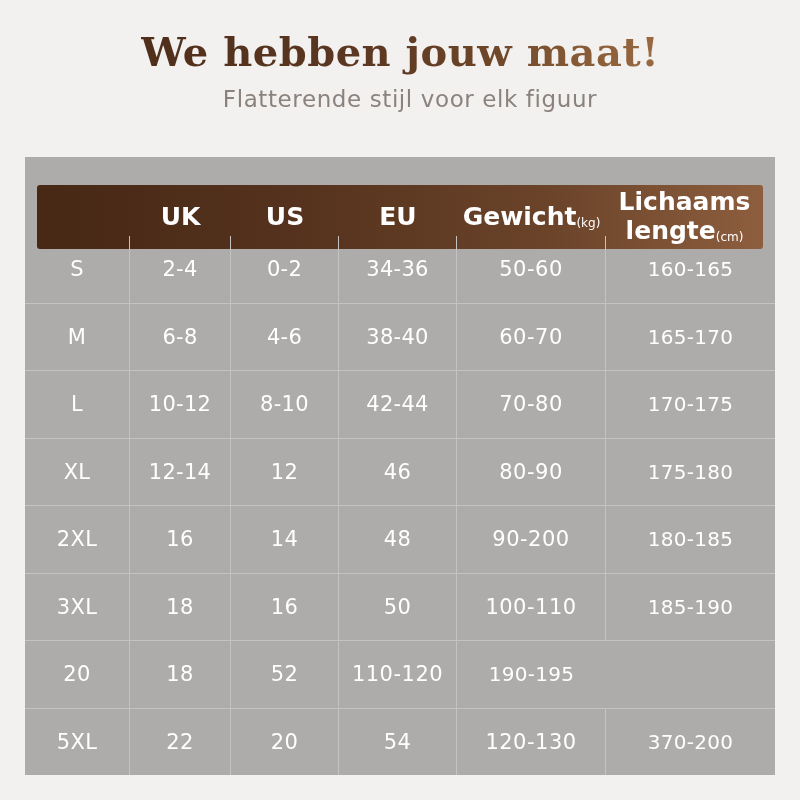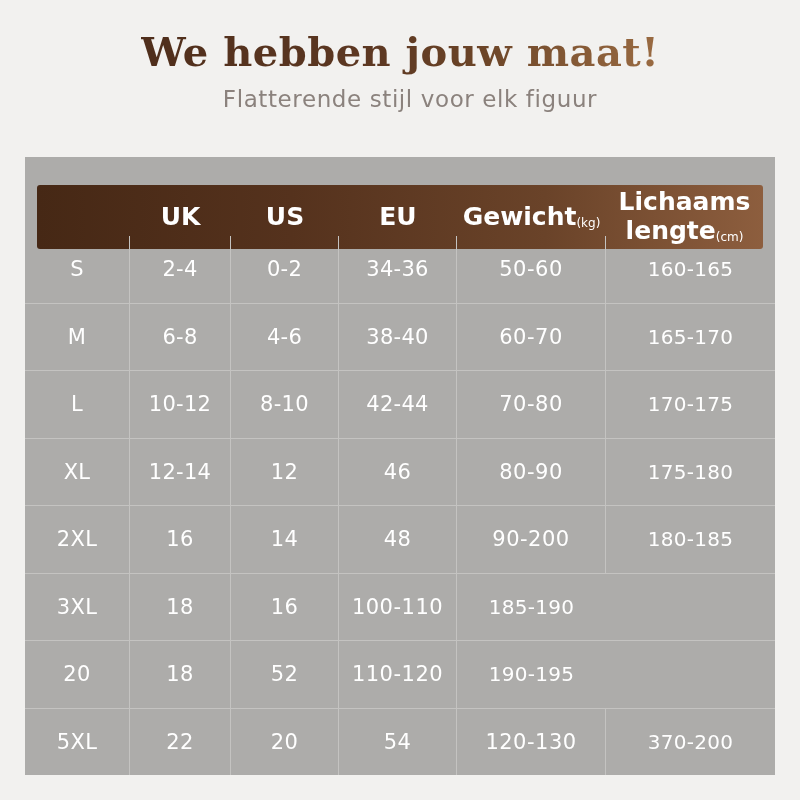--- a/index.html
+++ b/index.html
@@ -173,20 +173,21 @@
       <div class="cell c-us">14</div>
       <div class="cell c-eu">48</div>
       <div class="cell c-gewicht">90-200</div>
       <div class="cell c-lengte">180-185</div>
     </div>
 
     <div class="trow">
       <div class="cell c-size">3XL</div>
       <div class="cell c-uk">18</div>
       <div class="cell c-us">16</div>
+      <div class="cell c-eu">50</div>
       <div class="cell c-gewicht">100-110</div>
       <div class="cell c-lengte">185-190</div>
     </div>
 
     <div class="trow">
       <div class="cell c-uk">20</div>
       <div class="cell c-us">18</div>
       <div class="cell c-eu">52</div>
       <div class="cell c-gewicht">110-120</div>
       <div class="cell c-lengte">190-195</div>

